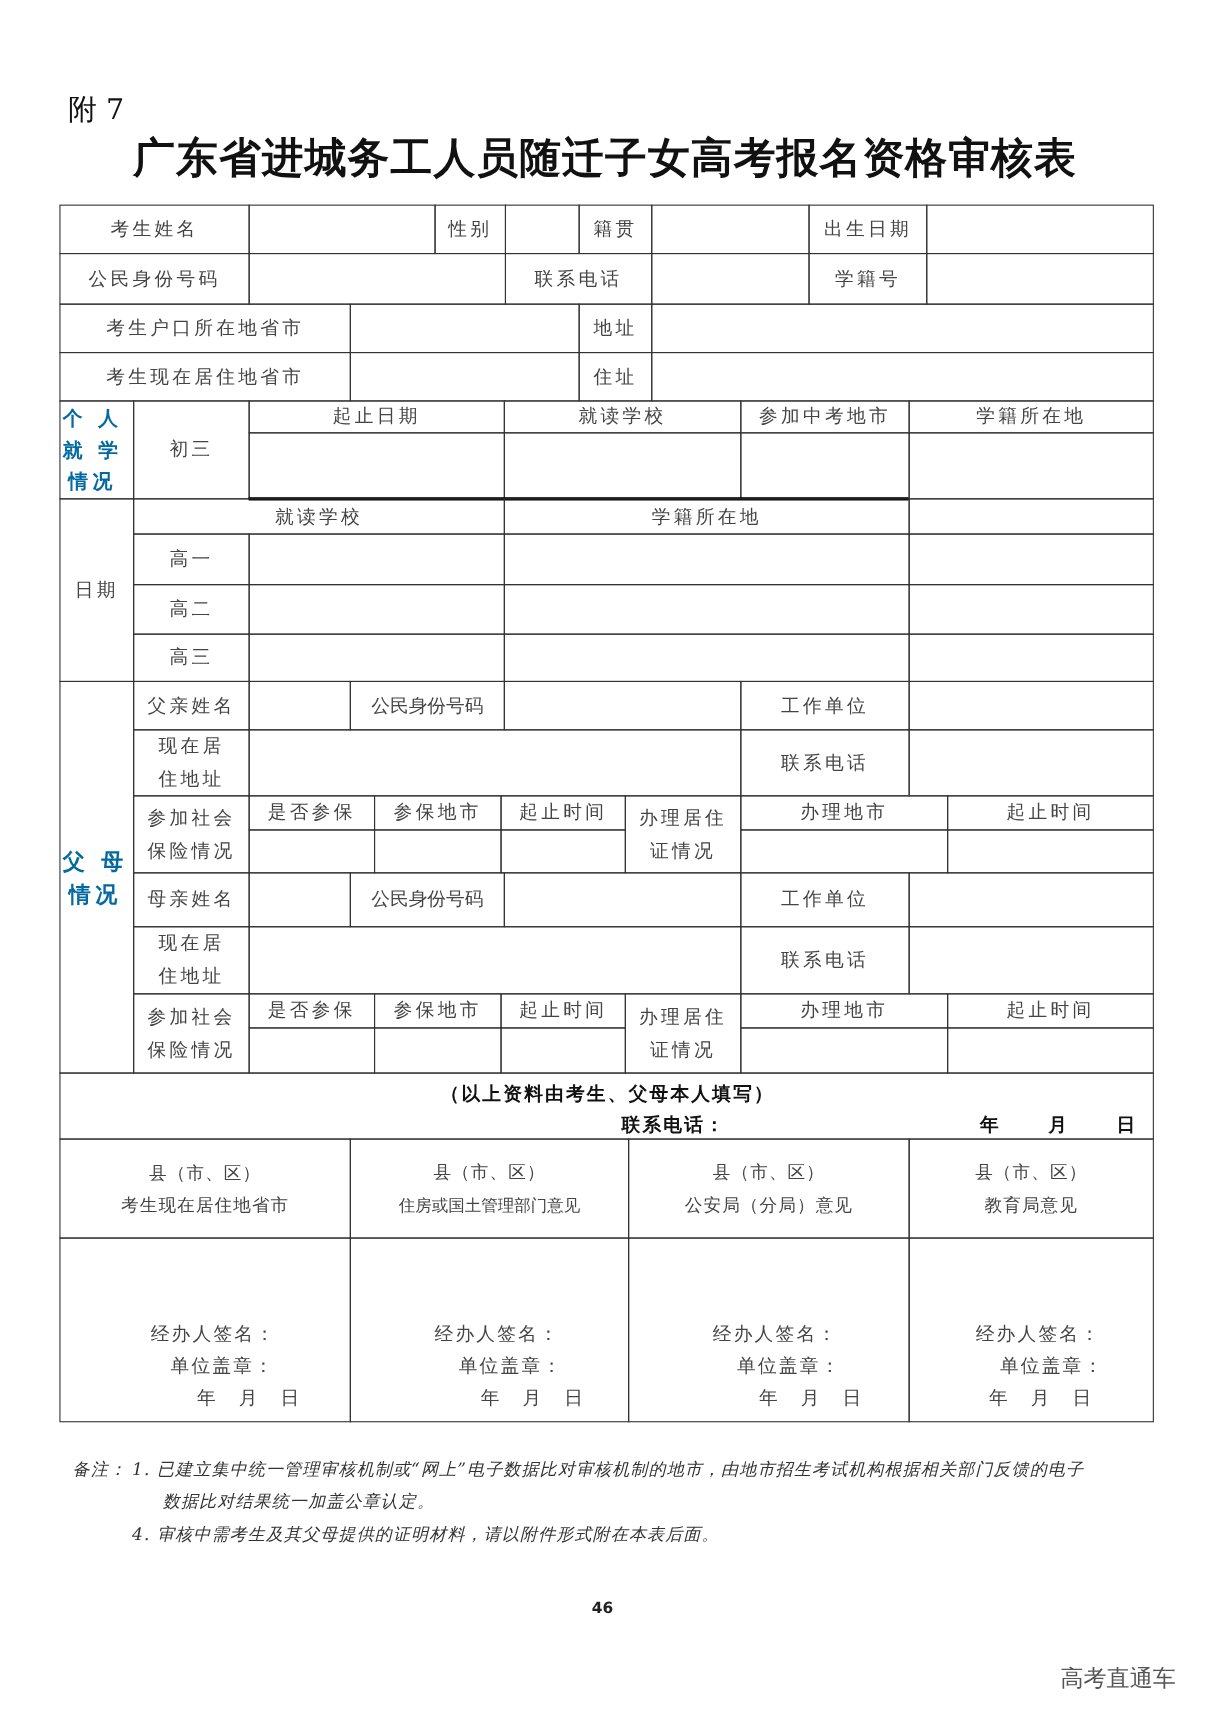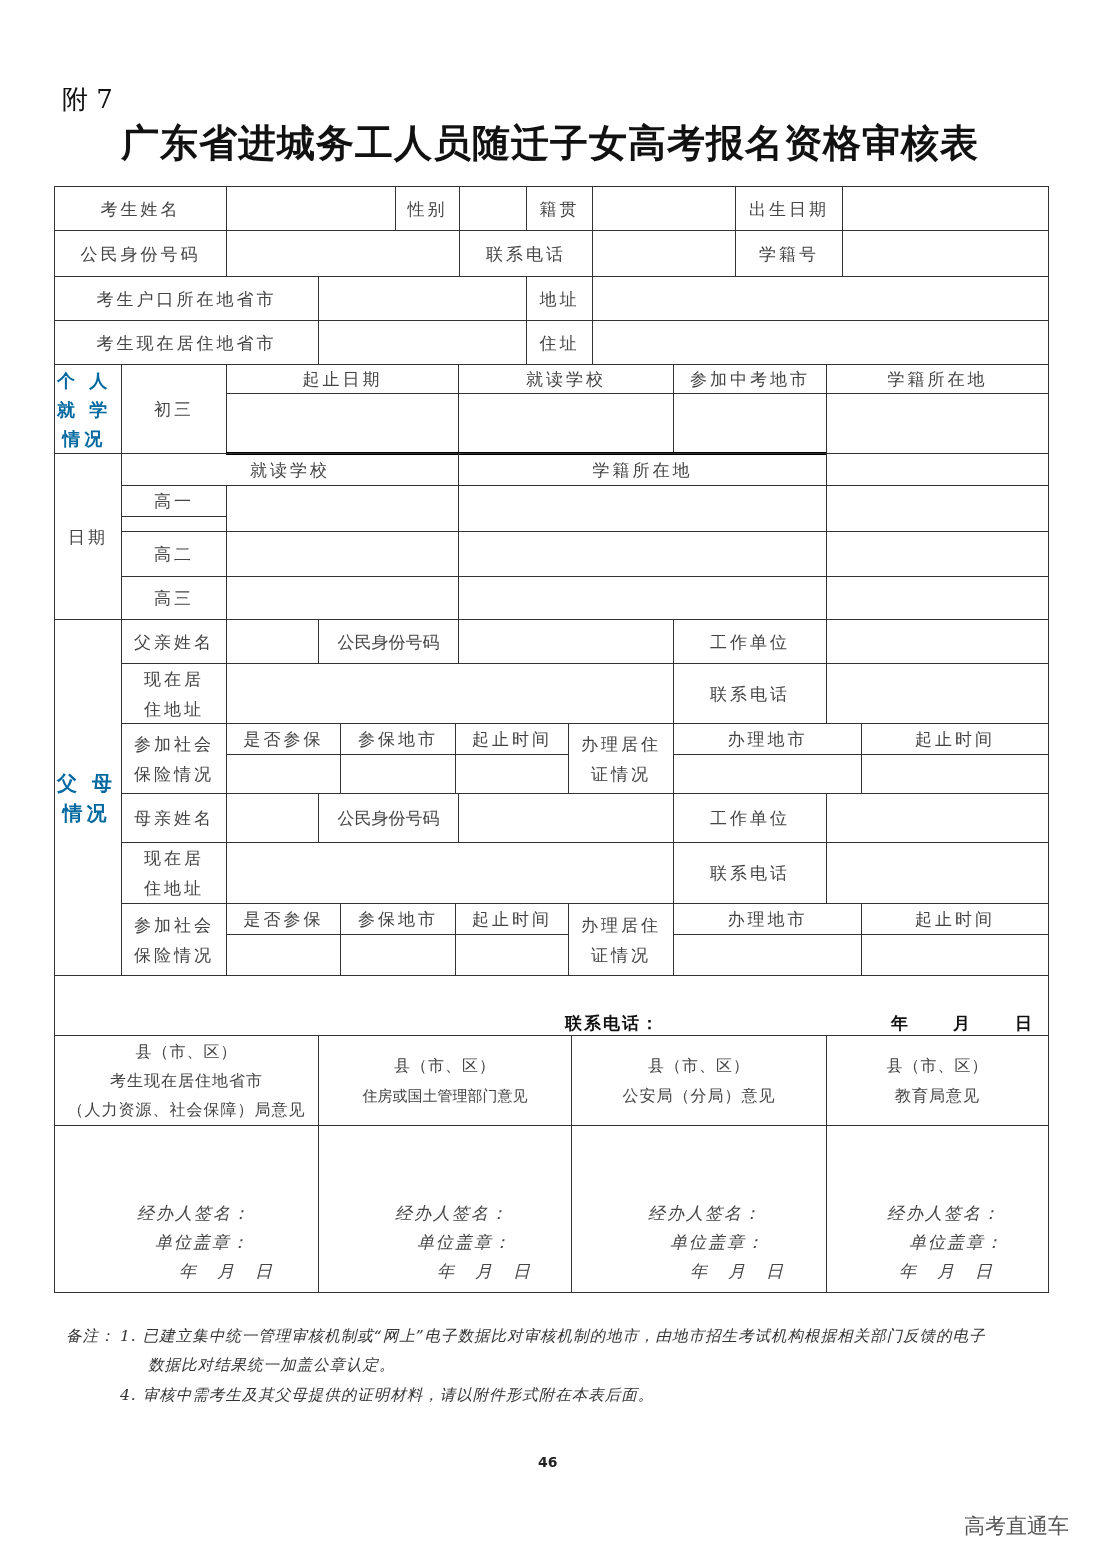--- a/index.html
+++ b/index.html
@@ -12,21 +12,21 @@
   .cell { position:absolute; box-sizing:border-box; border:1px solid #333; display:flex;
           align-items:center; justify-content:center; text-align:center; font-size:17px;
           color:#444; letter-spacing:3px; line-height:30px; background:transparent; }
   .cell.input { cursor:text; }
   .cell.bold { font-weight:bold; color:#0369a1; justify-content:flex-start; padding-left:2px; }
   .cell.wrap { flex-direction:column; }
   .thick { position:absolute; background:#000; }
   .note { font-size:15.5px; color:#333; letter-spacing:1px;font-style:italic; }
   .pagenum { left:538px; top:1454px; font-size:14px; font-weight:bold; font-family:"DejaVu Sans", sans-serif; color:#222; }
   .wm { left:964px; top:1512px; font-size:21px; color:#555; font-family:"DejaVu Sans", sans-serif; }
-  .sigblock { position:absolute; font-size:17px; color:#444; letter-spacing:2px; line-height:30px;font-style:italic; }
+  .sigblock { position:absolute; font-size:17px; color:#444; letter-spacing:2px; line-height:30px; }
 </style>
 </head>
 <body>
 
 <div class="abs fuj">附 7</div>
 <div class="abs title">广东省进城务工人员随迁子女高考报名资格审核表</div>
 
 <div>
 
   <div class="cell" style="left:54px;top:186px;width:173px;height:45px;">考生姓名</div>
@@ -67,21 +67,21 @@
   <div class="cell input" style="left:458px;top:393px;width:216px;height:61px;"></div>
   <div class="cell input" style="left:673px;top:393px;width:154px;height:61px;"></div>
   <div class="cell input" style="left:826px;top:393px;width:223px;height:61px;"></div>
   <div class="thick" style="left:226px;top:452px;width:600px;height:3px;"></div>
 
   <div class="cell" style="left:54px;top:453px;width:68px;height:167px;">日期</div>
   <div class="cell" style="left:121px;top:453px;width:338px;height:33px;">就读学校</div>
   <div class="cell" style="left:458px;top:453px;width:369px;height:33px;">学籍所在地</div>
   <div class="cell" style="left:826px;top:453px;width:223px;height:33px;"></div>
 
-  <div class="cell" style="left:121px;top:485px;width:106px;height:32px;">高一</div>
+  <div class="cell" style="left:121px;top:485px;width:106px;height:47px;">高一</div>
   <div class="cell input" style="left:226px;top:485px;width:233px;height:47px;"></div>
   <div class="cell input" style="left:458px;top:485px;width:369px;height:47px;"></div>
   <div class="cell input" style="left:826px;top:485px;width:223px;height:47px;"></div>
 
   <div class="cell" style="left:121px;top:531px;width:106px;height:46px;">高二</div>
   <div class="cell input" style="left:226px;top:531px;width:233px;height:46px;"></div>
   <div class="cell input" style="left:458px;top:531px;width:369px;height:46px;"></div>
   <div class="cell input" style="left:826px;top:531px;width:223px;height:46px;"></div>
 
   <div class="cell" style="left:121px;top:576px;width:106px;height:44px;">高三</div>
@@ -142,31 +142,31 @@
 证情况</div>
   <div class="cell" style="left:673px;top:903px;width:189px;height:32px;">办理地市</div>
   <div class="cell" style="left:861px;top:903px;width:188px;height:32px;">起止时间</div>
   <div class="cell input" style="left:226px;top:934px;width:115px;height:42px;"></div>
   <div class="cell input" style="left:340px;top:934px;width:116px;height:42px;"></div>
   <div class="cell input" style="left:455px;top:934px;width:114px;height:42px;"></div>
   <div class="cell input" style="left:673px;top:934px;width:189px;height:42px;"></div>
   <div class="cell input" style="left:861px;top:934px;width:188px;height:42px;"></div>
 
   <div class="cell" style="left:54px;top:975px;width:995px;height:61px;display:block;">
+    <div class="abs" style="left:0;top:4px;width:995px;text-align:center;font-weight:bold;color:#111;font-size:17px;letter-spacing:2px;">（以上资料由考生、父母本人填写）</div>
     <div class="abs" style="left:510px;top:32px;font-weight:bold;color:#111;font-size:17px;letter-spacing:2px;">联系电话：</div>
     <div class="abs input" style="left:610px;top:32px;width:200px;height:24px;"></div>
     <div class="abs" style="left:836px;top:32px;font-weight:bold;color:#111;font-size:17px;">年</div>
     <div class="abs" style="left:898px;top:32px;font-weight:bold;color:#111;font-size:17px;">月</div>
     <div class="abs" style="left:960px;top:32px;font-weight:bold;color:#111;font-size:17px;">日</div>
   </div>
 
   <div class="cell wrap" style="left:54px;top:1035px;width:265px;height:91px;line-height:29px;font-size:16px;letter-spacing:1px;">
     <span>县（市、区）</span>
     <span>考生现在居住地省市</span>
-    <span>（人力资源、社会保障）局意见</span>
   </div>
   <div class="cell wrap" style="left:318px;top:1035px;width:254px;height:91px;line-height:30px;font-size:16px;letter-spacing:1px;">
     <span>县（市、区）</span>
     <span style="letter-spacing:0;font-size:15px;">住房或国土管理部门意见</span>
   </div>
   <div class="cell wrap" style="left:571px;top:1035px;width:256px;height:91px;line-height:30px;font-size:16px;letter-spacing:1px;">
     <span>县（市、区）</span>
     <span>公安局（分局）意见</span>
   </div>
   <div class="cell wrap" style="left:826px;top:1035px;width:223px;height:91px;line-height:30px;font-size:16px;letter-spacing:1px;">

